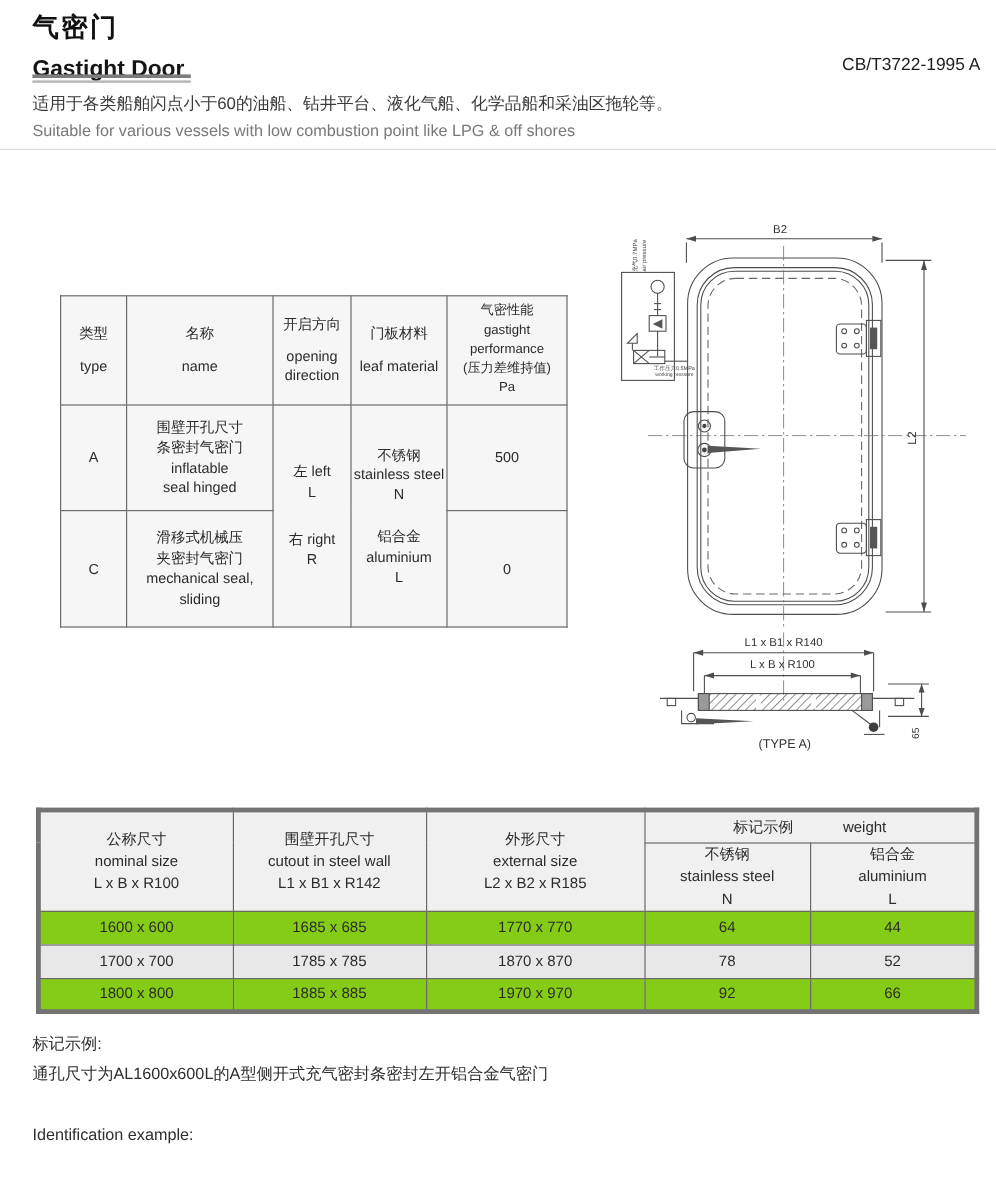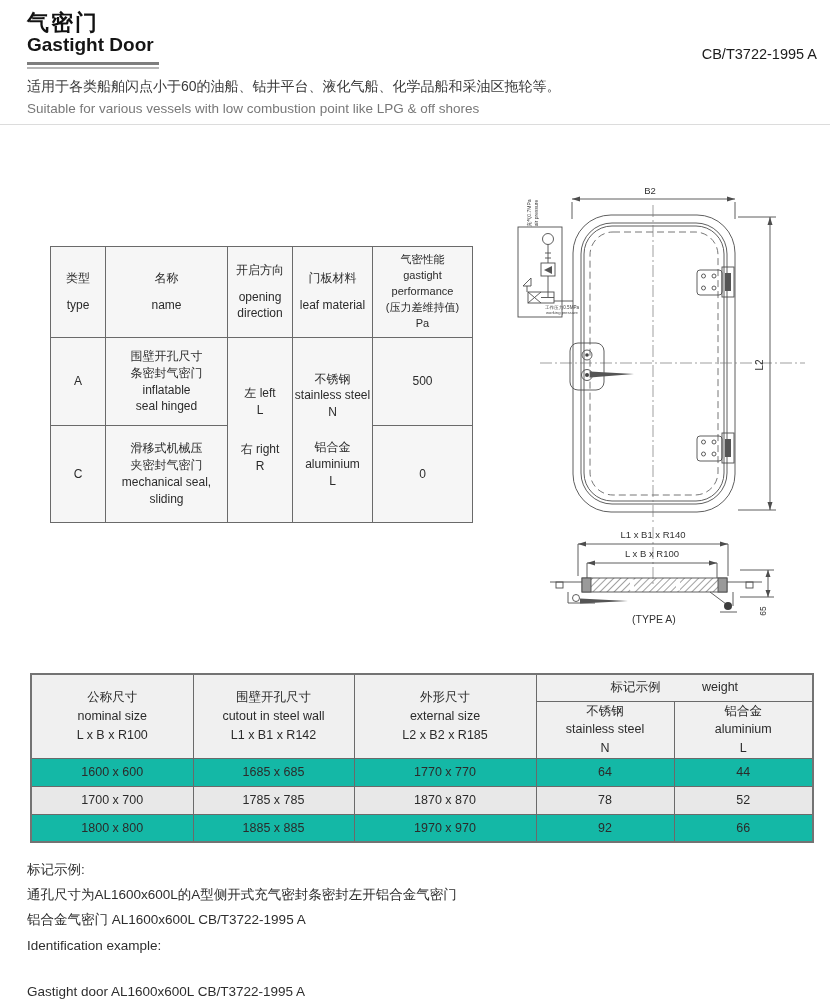--- a/index.html
+++ b/index.html
@@ -2,21 +2,21 @@
 <html><head>
 <meta charset="utf-8">
 <style>
   html,body{margin:0;padding:0;background:#fff;}
   .page{position:relative;width:830px;height:1000px;background:#ffffff;overflow:hidden;
         font-family:"Liberation Sans", sans-serif;color:#222;}
   .abs{position:absolute;}
 
   
   .title-zh{left:27px;top:8px;font-size:22px;font-weight:bold;color:#111;letter-spacing:2px;}
-  .title-en{left:27px;top:34px;font-size:19px;font-weight:bold;color:#151515;}
+  .title-en{left:27px;top:47px;font-size:19px;font-weight:bold;color:#151515;}
   .rule1{left:27px;top:62px;width:132px;height:3px;background:#7d7d7d;}
   .rule2{left:27px;top:67px;width:132px;height:2px;background:#b5b5b5;}
   .std{top:46px;right:13px;font-size:14.5px;color:#1c1c1c;}
   .desc-zh{left:27px;top:78px;font-size:14px;color:#3a3a3a;}
   .desc-en{left:27px;top:101px;font-size:13.5px;color:#787878;}
   .divider{left:0;top:124px;width:830px;height:1px;background:#dcdcdc;}
 
   
   table{border-collapse:collapse;table-layout:fixed;}
   .spec{left:50px;top:246px;width:422px;font-size:12px;}
@@ -32,30 +32,30 @@
   .stack.mats{gap:18px;}
   .spec td span{display:block;}
 
   
   .draw{left:500px;top:175px;width:332px;height:470px;}
   .draw svg{display:block;}
 
   
   .dims{left:30px;top:673px;width:782px;font-size:12.5px;}
   .dims td{border:1px solid #6a6a6a;text-align:center;vertical-align:middle;
-           padding:0;color:#2b2b2b;background:#14b8a6;line-height:1.5;}
+           padding:0;color:#2b2b2b;background:#84cc16;line-height:1.5;}
   .dims td.hd{background:#f0f0f0;}
   .dims tr.h1{height:27px;}
   .dims tr.h2{height:55px;}
   .dims tr.dr{height:28px;}
   .dims tr.shaded td{background:#e8e8e8;}
   .dims .wgap{display:inline-block;margin-left:38px;}
   .dims td span{display:block;}
   .dims td span.inl{display:inline;}
-  .dims{border:2px solid #737373;}
+  .dims{border:4px solid #737373;}
 
   
   .ex{left:27px;font-size:13.5px;color:#2e2e2e;white-space:nowrap;}
   .ex-l0{top:861px;}
   .ex-l1{top:886px;text-align:right;}
   .ex-l2{top:911px;}
   .ex-l3{top:938px;}
   .ex-l4{top:961px;}
   .ex-l5{top:984px;}
 </style>
@@ -366,17 +366,15 @@
       <td>1885 x 885</td>
       <td>1970 x 970</td>
       <td>92</td>
       <td>66</td>
     </tr>
   </tbody>
     </table>
 
   <div class="abs ex ex-l0">标记示例:</div>
   <div class="abs ex ex-l1">通孔尺寸为AL1600x600L的A型侧开式充气密封条密封左开铝合金气密门</div>
-  <div class="abs ex ex-l2">铝合金气密门 AL1600x600L CB/T3722-1995 A</div>
   <div class="abs ex ex-l3">Identification example:</div>
-  <div class="abs ex ex-l5">Gastight door AL1600x600L CB/T3722-1995 A</div>
 
 </div>
 
 </body></html>

